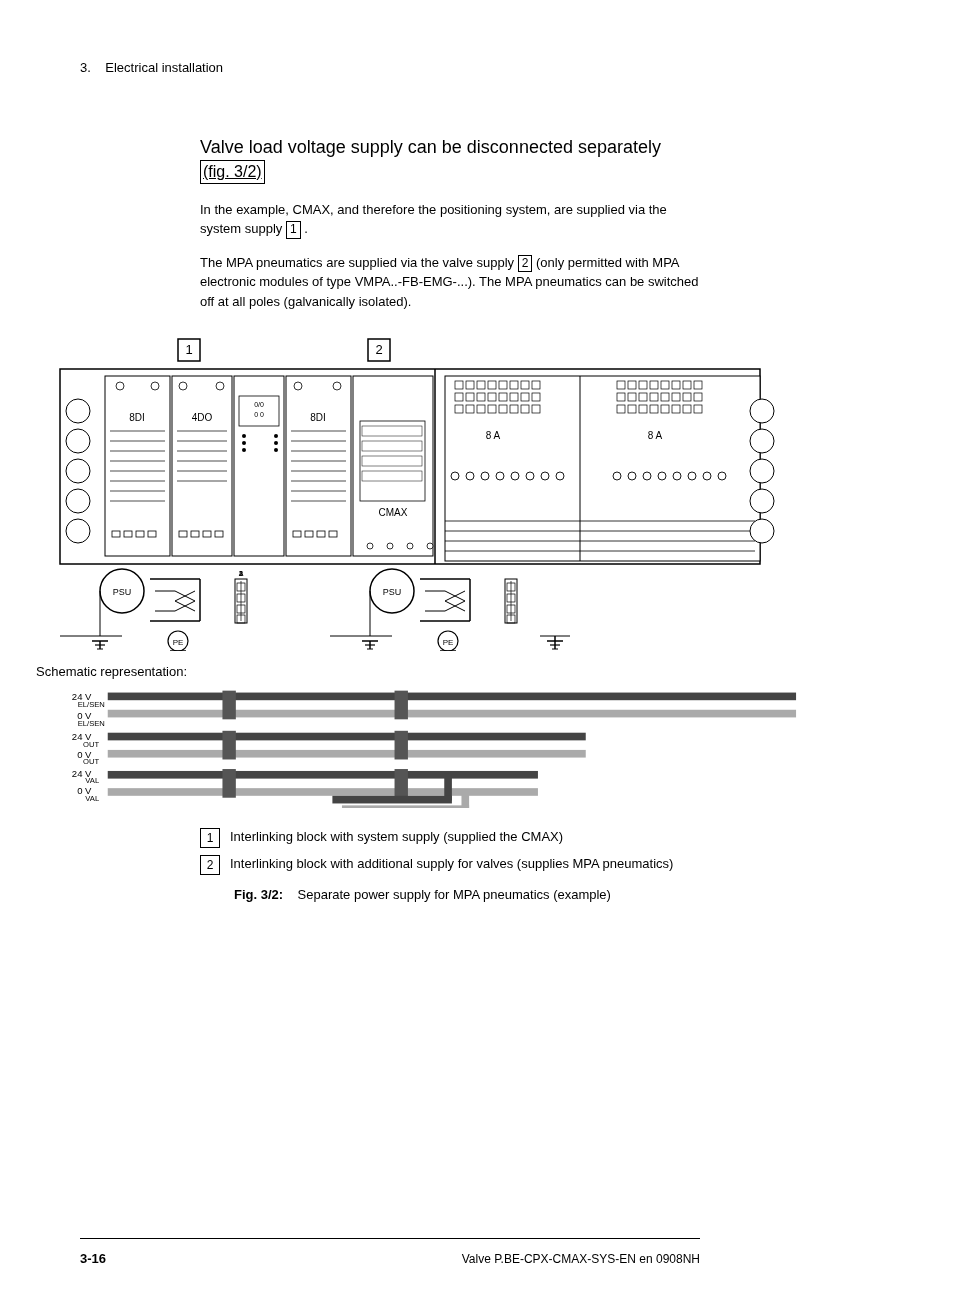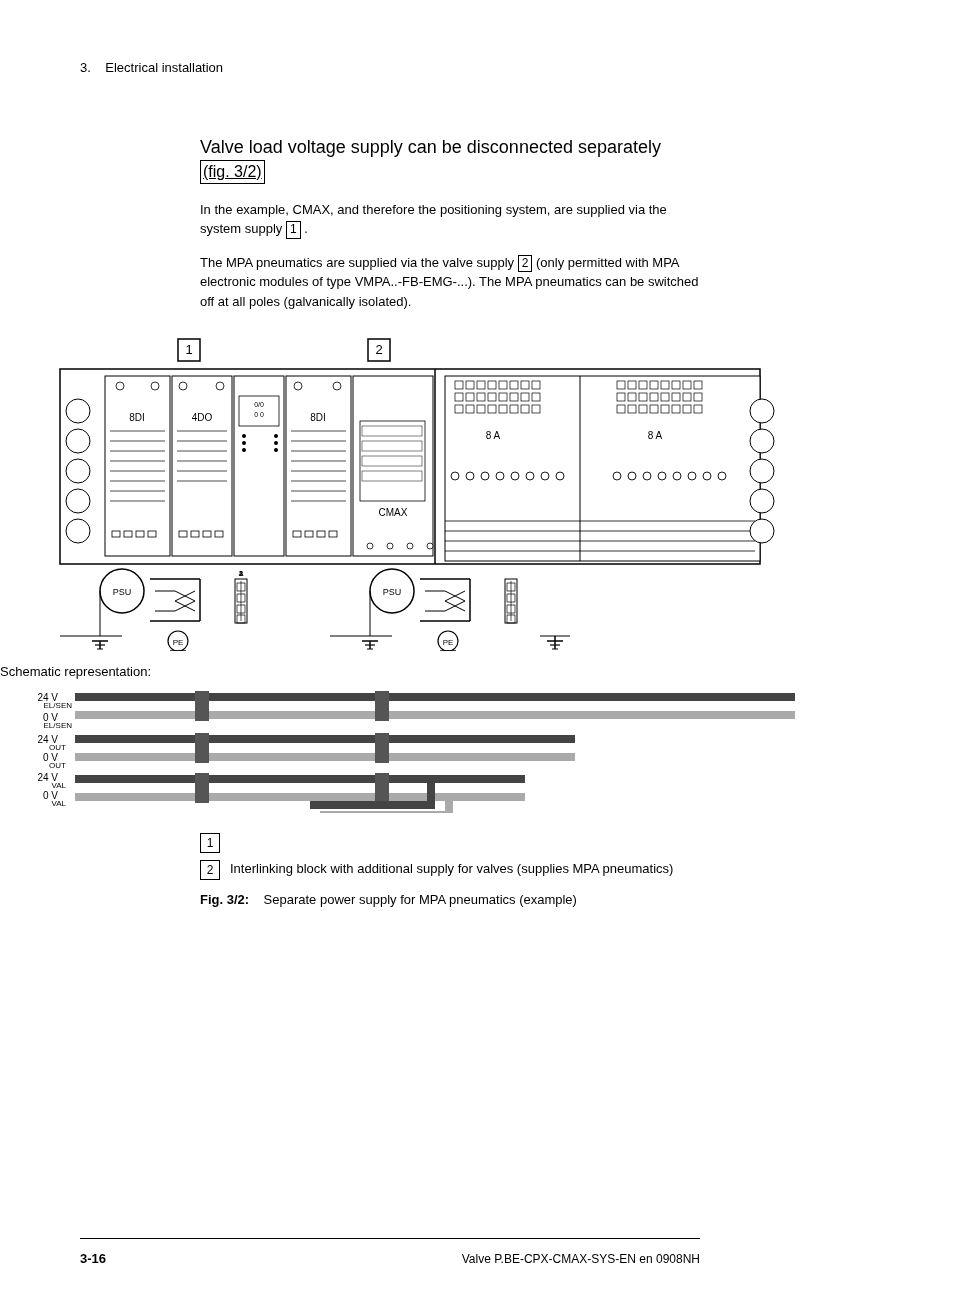--- a/index.html
+++ b/index.html
@@ -56,20 +56,21 @@
       margin: 20px 0 0 -80px;
       width: 820px;
     }
     .diagram-svg {
       width: 100%;
     }
     
     .schematic-section {
       margin: 10px 0 0 -80px;
       width: 820px;
+      padding-left: 36px;
     }
     .schematic-label {
       font-size: 13px;
       margin-bottom: 4px;
     }
     
     .legend-section {
       margin-top: 16px;
     }
     .legend-item {
@@ -86,20 +87,21 @@
       margin-right: 10px;
       font-size: 12px;
       min-width: 20px;
       text-align: center;
       flex-shrink: 0;
       margin-top: 1px;
     }
     .fig-caption {
       margin-top: 12px;
       font-size: 13px;
+      margin-left: 34px;
     }
     .fig-caption-label {
       font-weight: bold;
     }
     
     .footer {
       position: absolute;
       bottom: 40px;
       left: 80px;
       right: 80px;
@@ -463,20 +465,21 @@
 
       <rect x="445" y="113" width="8" height="20" fill="#aaa"></rect>
       <rect x="320" y="128" width="133" height="6" fill="#aaa"></rect>
 
     </svg>
   </div>
 
   <div class="legend-section content-area">
     <div class="legend-item">
       <span class="legend-num">1</span>
+      <span>Interlinking block with system supply (supplied the CMAX)</span>
     </div>
     <div class="legend-item">
       <span class="legend-num">2</span>
       <span>Interlinking block with additional supply for valves (supplies MPA pneumatics)</span>
     </div>
 
     <div class="fig-caption">
       <span class="fig-caption-label">Fig. 3/2:</span>
       &nbsp;&nbsp;
       <span>Separate power supply for MPA pneumatics (example)</span>

